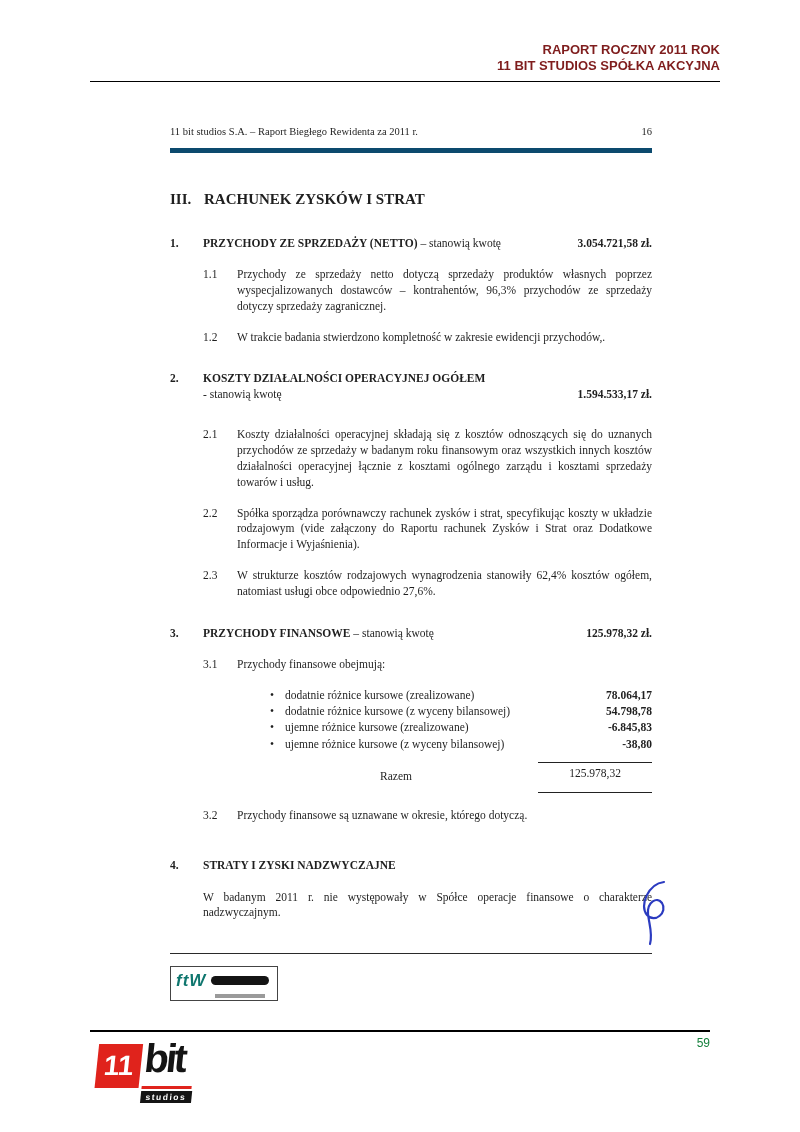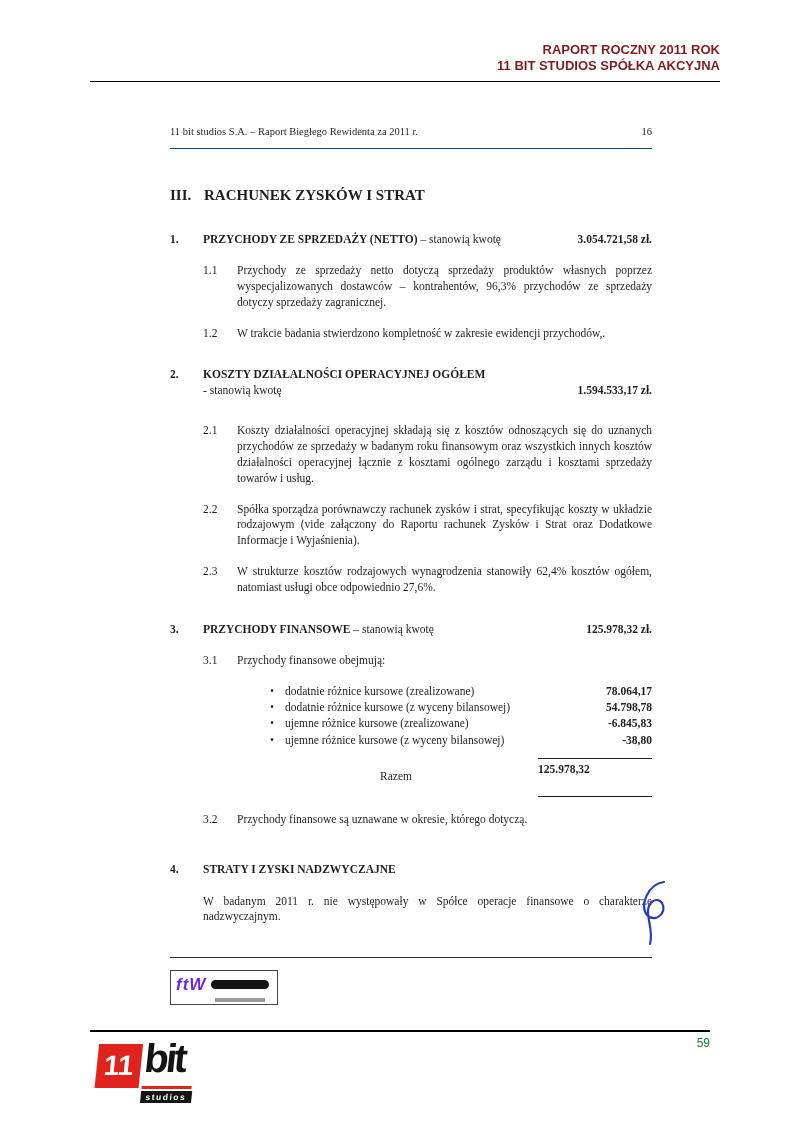--- a/index.html
+++ b/index.html
@@ -17,21 +17,21 @@
     padding-bottom:6px; border-bottom:1.5px solid #000;
   }
 
   
   .scan {
     position:absolute; left:170px; top:125px; width:482px;
     font-size:11.5px; line-height:1.38; color:#1f1f1f;
   }
   .scan-header {
     display:flex; justify-content:space-between; align-items:flex-end;
-    font-size:10.5px; padding-bottom:9px; border-bottom:1px solid #0c4a6e;
+    font-size:10.5px; padding-bottom:9px; border-bottom:5px solid #0c4a6e;
   }
   .doc-title { margin-top:36px; font-size:15px; font-weight:bold; display:flex; }
   .doc-title .t-num { width:34px; }
 
   .sec { margin-top:26px; }
   .sec-row { display:flex; align-items:baseline; }
   .sec-num { width:33px; font-weight:bold; flex:none; }
   .sec-head { flex:1; }
   .sec-head .bold { font-weight:bold;font-family:Liberation Serif, serif; }
   .sec-amount { font-weight:bold; white-space:nowrap; margin-left:10px; }
@@ -46,36 +46,36 @@
   .bullets { margin:14px 0 0 100px; }
   .bullet-row { display:flex; align-items:baseline; line-height:1.42; }
   .bullet-row .dot { width:15px; flex:none; }
   .bullet-row .dot::before { content:"•"; }
   .b-label { flex:1; }
   .b-amount { font-weight:bold; white-space:nowrap; margin-left:8px; }
 
   .total-row { display:flex; align-items:center; margin-top:10px; }
   .total-label { margin-left:110px; }
   .total-amount {
-    margin-left:auto; width:114px; text-align:left; font-weight:bold;
-    border-top:1.2px solid #222; border-bottom:1.2px solid #222; padding:3px 0 18px;
+    margin-left:auto; width:114px; text-align:center; font-weight:normal;
+    border-top:1.2px solid #222; border-bottom:1.2px solid #222; padding:3px 0 10px;
   }
 
   .sec4-para { margin:16px 0 0 33px; text-align:justify; }
 
   .scan-bottom-rule { margin-top:32px; border-top:1.5px solid #2a2a2a; }
 
   
   .stamp {
     margin-top:12px; display:inline-flex; align-items:center;
     border:1.5px solid #444; padding:2px 8px 7px 5px; position:relative; background:#fff;
   }
   .stamp-text {
     font-family:"Liberation Sans", sans-serif; font-style:italic; font-weight:bold;
-    font-size:17px; letter-spacing:1px; color:#6d28d9;
+    font-size:17px; letter-spacing:1px; color:#0f766e;
   }
   .stamp-bar { display:inline-block; width:58px; height:9px; background:#141414; border-radius:5px; margin-left:5px; }
   .stamp-subbar { position:absolute; left:44px; bottom:2px; width:50px; height:3.5px; background:#9a9a9a; }
 
   
   .signature { position:absolute; left:632px; top:876px; }
 
   
   .footer-rule { position:absolute; left:90px; top:1030px; width:620px; border-top:2px solid #000; }
   .footer-page {

